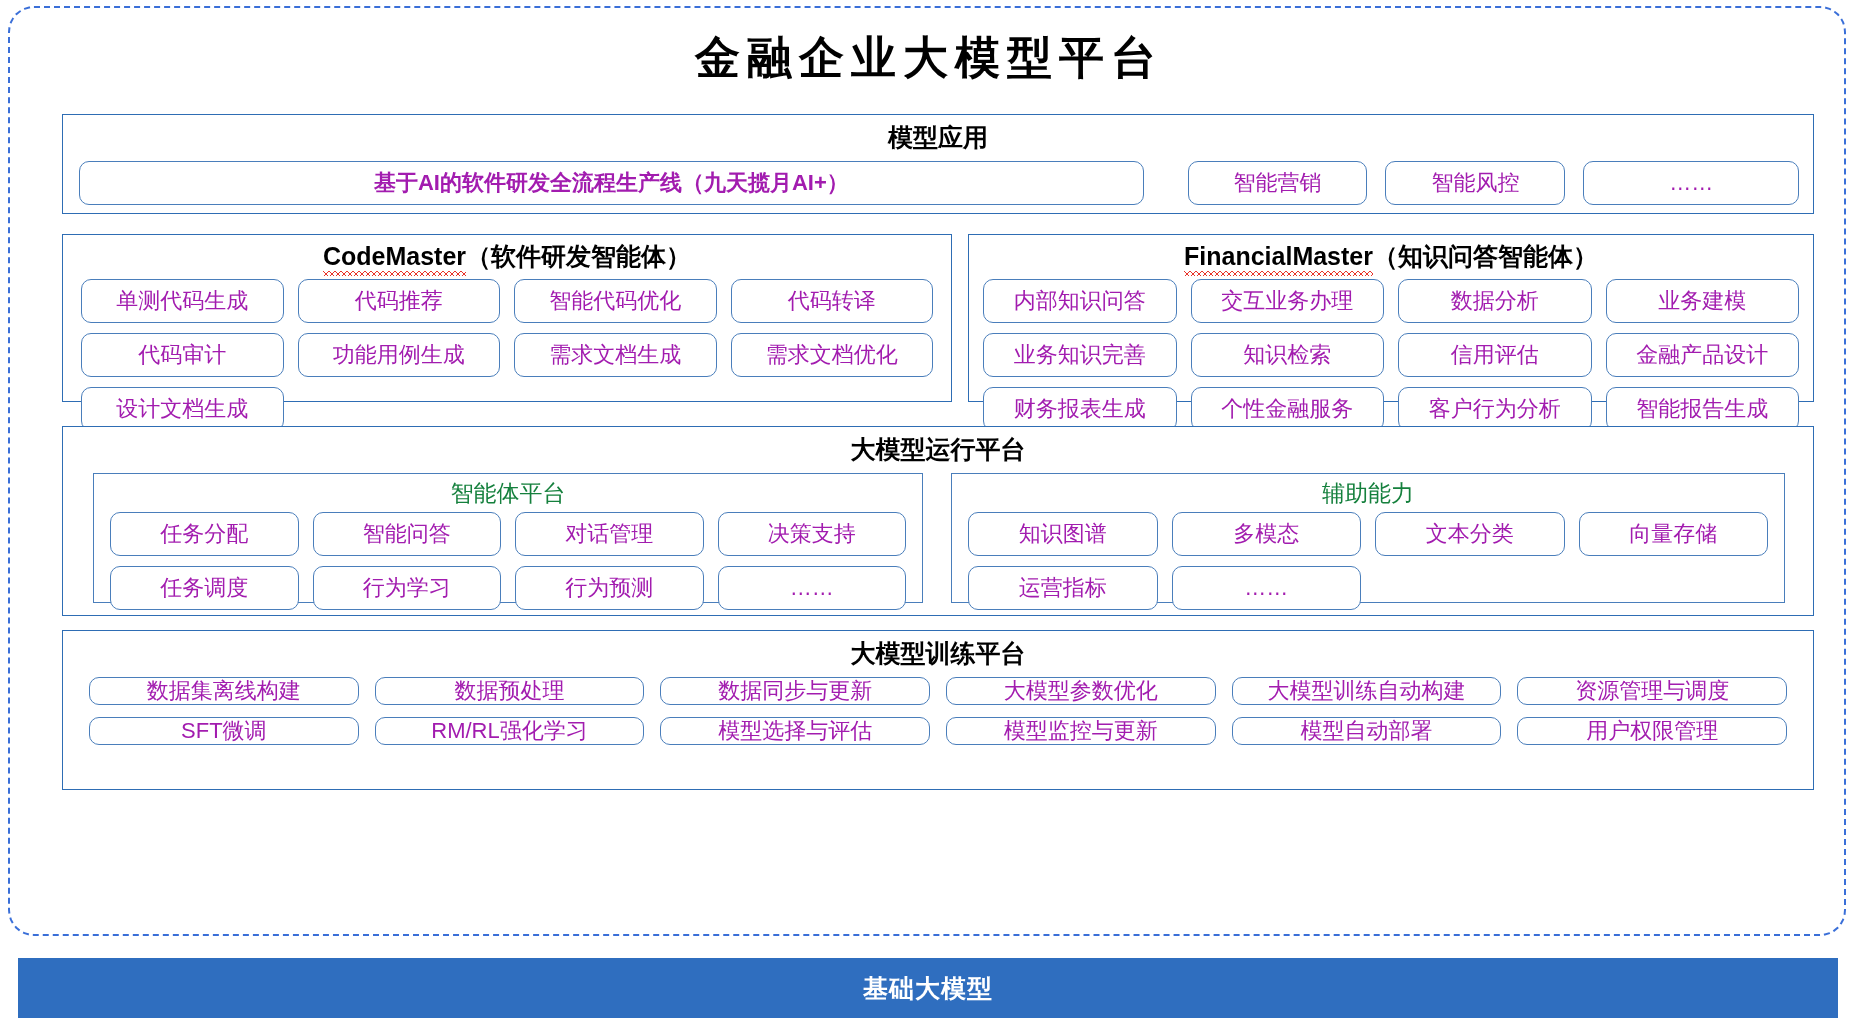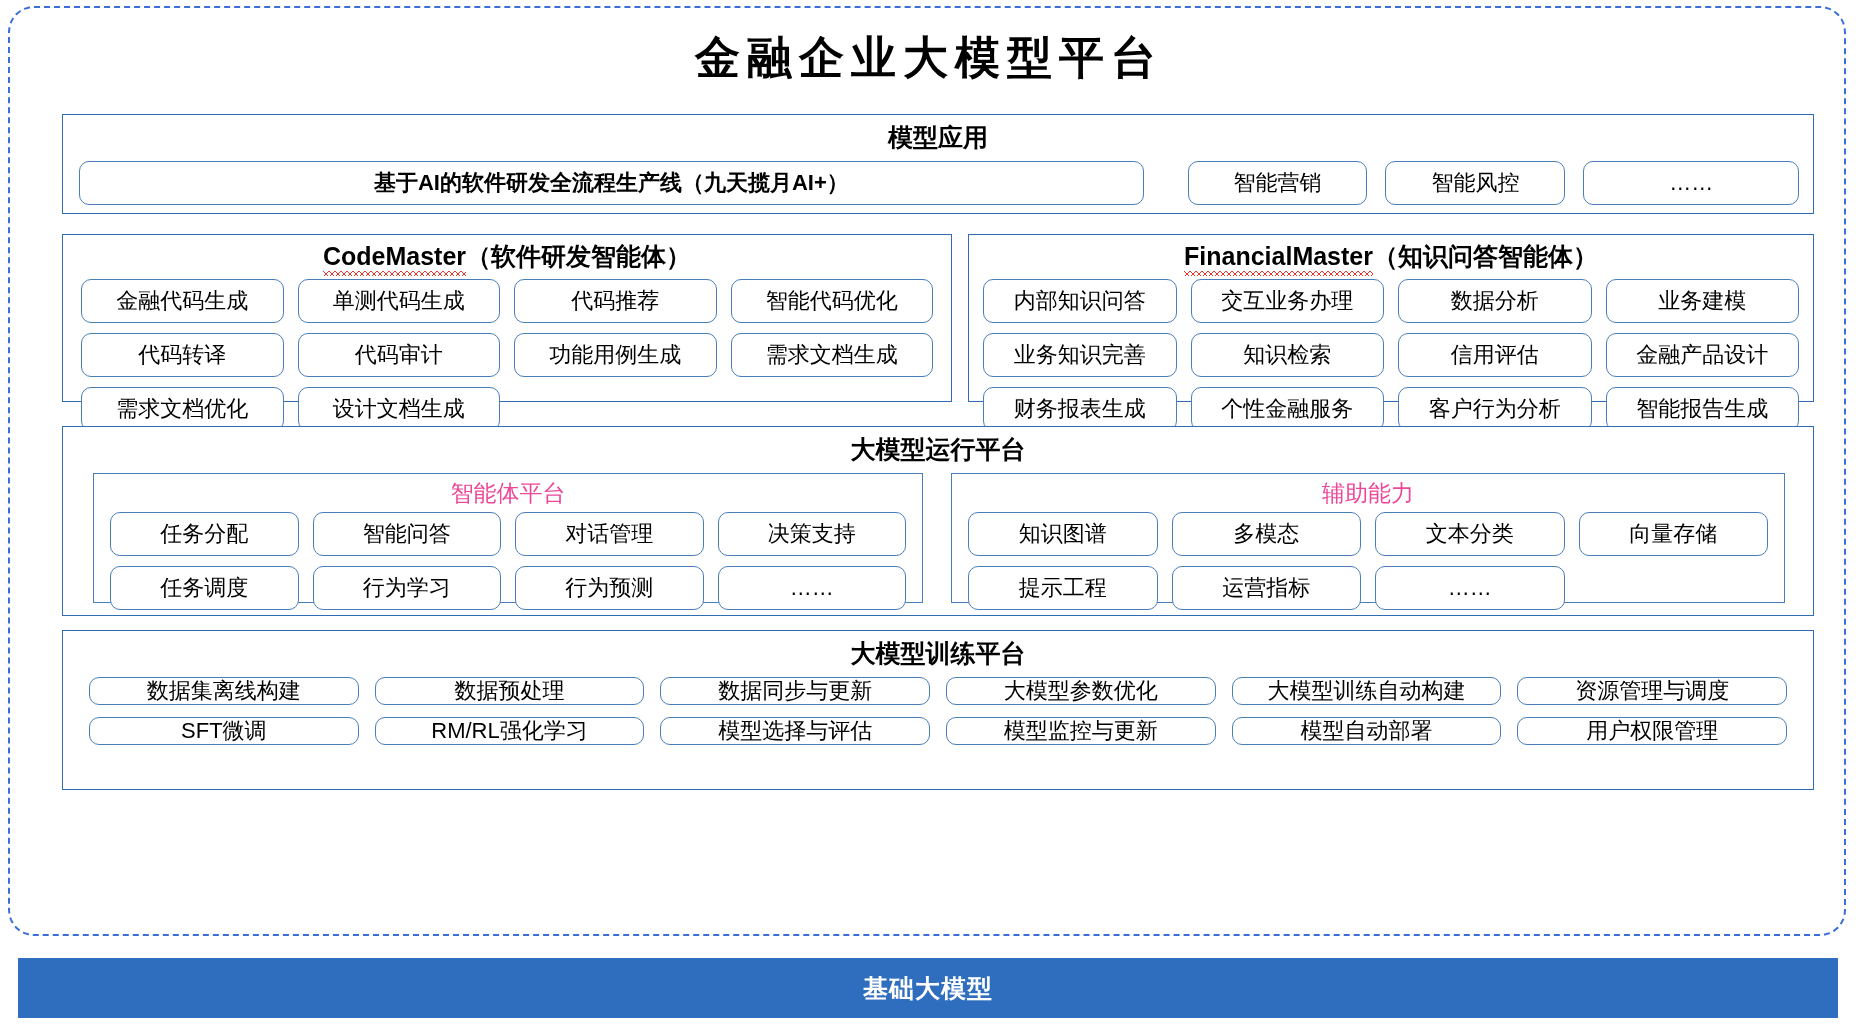--- a/index.html
+++ b/index.html
@@ -91,21 +91,21 @@
   .chip {
     box-sizing: border-box;
     border: 1.4px solid #4a7ebb;
     border-radius: 10px;
     background: #ffffff;
     display: flex;
     align-items: center;
     justify-content: center;
     font-size: 22px;
     font-weight: 400;
-    color: #000000;
+    color: #a21caf;
     line-height: 1;
     white-space: nowrap;
     height: 44px;
   }
 
   .chip-grid {
     display: grid;
     gap: 10px 14px;
   }
 
@@ -177,21 +177,21 @@
     background: #ffffff;
     top: 46px;
     height: 130px;
   }
   #subpanel-agentplat { left: 30px;  width: 830px; }
   #subpanel-assist    { left: 888px; width: 834px; }
   .sub-title {
     text-align: center;
     font-size: 23px;
     font-weight: 400;
-    color: #ec4899;
+    color: #15803d;
     margin-top: 5px;
     line-height: 28px;
     white-space: nowrap;
   }
   .sub-grid {
     position: absolute;
     left: 16px;
     right: 16px;
     top: 38px;
     grid-template-columns: repeat(4, 1fr);
@@ -252,21 +252,20 @@
         <div class="chip" id="chip-riskctrl">智能风控</div>
         <div class="chip" id="chip-appmore">……</div>
       </div>
     </div>
 
     <div class="panel" id="panel-codemaster">
       <div class="panel-title agent-title">
         <span class="squiggle">CodeMaster</span><span>（软件研发智能体）</span>
       </div>
       <div class="chip-grid agent-grid">
-        <div class="chip">金融代码生成</div>
         <div class="chip">单测代码生成</div>
         <div class="chip">代码推荐</div>
         <div class="chip">智能代码优化</div>
         <div class="chip">代码转译</div>
         <div class="chip">代码审计</div>
         <div class="chip">功能用例生成</div>
         <div class="chip">需求文档生成</div>
         <div class="chip">需求文档优化</div>
         <div class="chip">设计文档生成</div>
       </div>
@@ -309,21 +308,20 @@
         </div>
       </div>
 
       <div class="sub-panel" id="subpanel-assist">
         <div class="sub-title">辅助能力</div>
         <div class="chip-grid sub-grid">
           <div class="chip">知识图谱</div>
           <div class="chip">多模态</div>
           <div class="chip">文本分类</div>
           <div class="chip">向量存储</div>
-          <div class="chip">提示工程</div>
           <div class="chip">运营指标</div>
           <div class="chip">……</div>
         </div>
       </div>
     </div>
 
     <div class="panel" id="panel-training">
       <div class="panel-title" id="training-title">大模型训练平台</div>
       <div class="chip-grid training-grid">
         <div class="chip">数据集离线构建</div>

